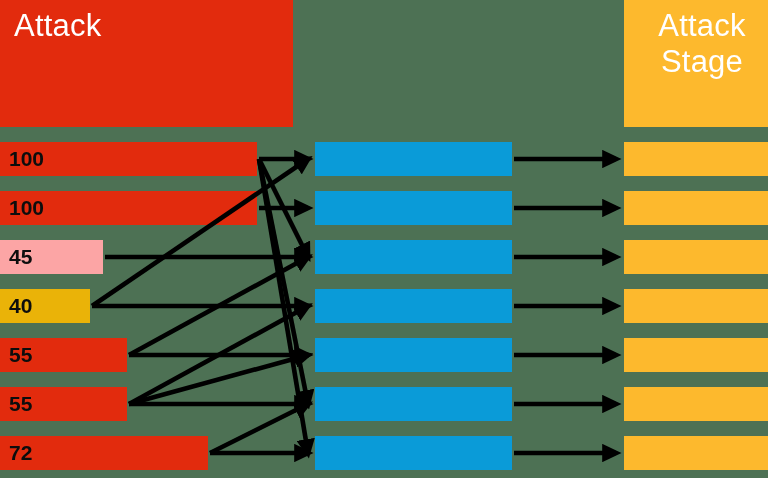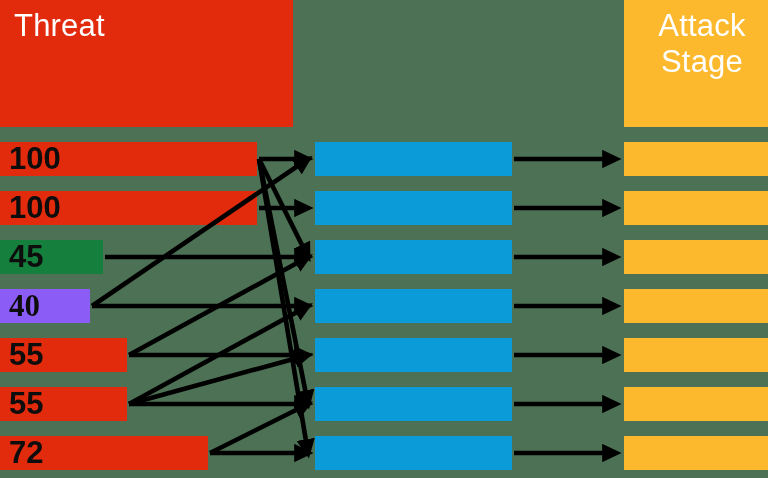--- a/index.html
+++ b/index.html
@@ -8,56 +8,56 @@
     font-family:"Liberation Sans","DejaVu Sans",sans-serif;
   }
   .hdr{position:absolute;top:0;height:127px;}
   .hdr-label{
     display:block;color:#fff;font-size:31px;font-weight:500;
     padding:8px 0 0 14px;line-height:36px;letter-spacing:.2px;
   }
   .hdr-label.center{padding:8px 0 0 0;text-align:center;}
   .bar{position:absolute;height:34px;}
   .value-label{
-    display:block;color:#0d0d0d;font-size:31px;font-weight:700;
+    display:block;color:#0d0d0d;font-size:21px;font-weight:700;
     line-height:33px;padding-left:9px;letter-spacing:0;
   }
   #arrows{position:absolute;left:0;top:0;width:768px;height:478px;pointer-events:none;}
 </style>
 </head>
 <body>
 
 <div id="app" style="background: rgb(77, 113, 84);">
 
   <div class="hdr" id="hdr-threat" style="left: 0px; width: 293px; top: 0px; height: 127px; background: rgb(226, 43, 13);">
-    <span class="hdr-label">Threat</span>
+    <span class="hdr-label">Attack</span>
   </div>
 
 
   <div class="hdr" id="hdr-attack" style="left: 624px; width: 156px; top: 0px; height: 127px; background: rgb(253, 185, 45);">
     <span class="hdr-label center">Attack Stage</span>
   </div>
 
   <div id="bars">
       <div class="bar" style="left: 0px; top: 142px; width: 257px; background: rgb(226, 43, 13);">
         <span class="value-label" style="color: rgb(13, 13, 13);">100</span>
       </div>
       <div class="bar" style="left: 315px; top: 142px; width: 197px; background: rgb(10, 155, 216);"></div>
       <div class="bar" style="left: 624px; top: 142px; width: 144px; background: rgb(253, 185, 45);"></div>
       <div class="bar" style="left: 0px; top: 191px; width: 257px; background: rgb(226, 43, 13);">
         <span class="value-label" style="color: rgb(13, 13, 13);">100</span>
       </div>
       <div class="bar" style="left: 315px; top: 191px; width: 197px; background: rgb(10, 155, 216);"></div>
       <div class="bar" style="left: 624px; top: 191px; width: 144px; background: rgb(253, 185, 45);"></div>
-      <div class="bar" style="left: 0px; top: 240px; width: 103px; background: #15803d;">
+      <div class="bar" style="left: 0px; top: 240px; width: 103px; background: #fca5a5;">
         <span class="value-label" style="color: rgb(13, 13, 13);">45</span>
       </div>
       <div class="bar" style="left: 315px; top: 240px; width: 197px; background: rgb(10, 155, 216);"></div>
       <div class="bar" style="left: 624px; top: 240px; width: 144px; background: rgb(253, 185, 45);"></div>
-      <div class="bar" style="left: 0px; top: 289px; width: 90px; background: #8b5cf6; font-family: Liberation Serif, serif;">
+      <div class="bar" style="left: 0px; top: 289px; width: 90px; background: #eab308;">
         <span class="value-label" style="color: rgb(13, 13, 13);">40</span>
       </div>
       <div class="bar" style="left: 315px; top: 289px; width: 197px; background: rgb(10, 155, 216);"></div>
       <div class="bar" style="left: 624px; top: 289px; width: 144px; background: rgb(253, 185, 45);"></div>
       <div class="bar" style="left: 0px; top: 338px; width: 127px; background: rgb(226, 43, 13);">
         <span class="value-label" style="color: rgb(13, 13, 13);">55</span>
       </div>
       <div class="bar" style="left: 315px; top: 338px; width: 197px; background: rgb(10, 155, 216);"></div>
       <div class="bar" style="left: 624px; top: 338px; width: 144px; background: rgb(253, 185, 45);"></div>
       <div class="bar" style="left: 0px; top: 387px; width: 127px; background: rgb(226, 43, 13);">

